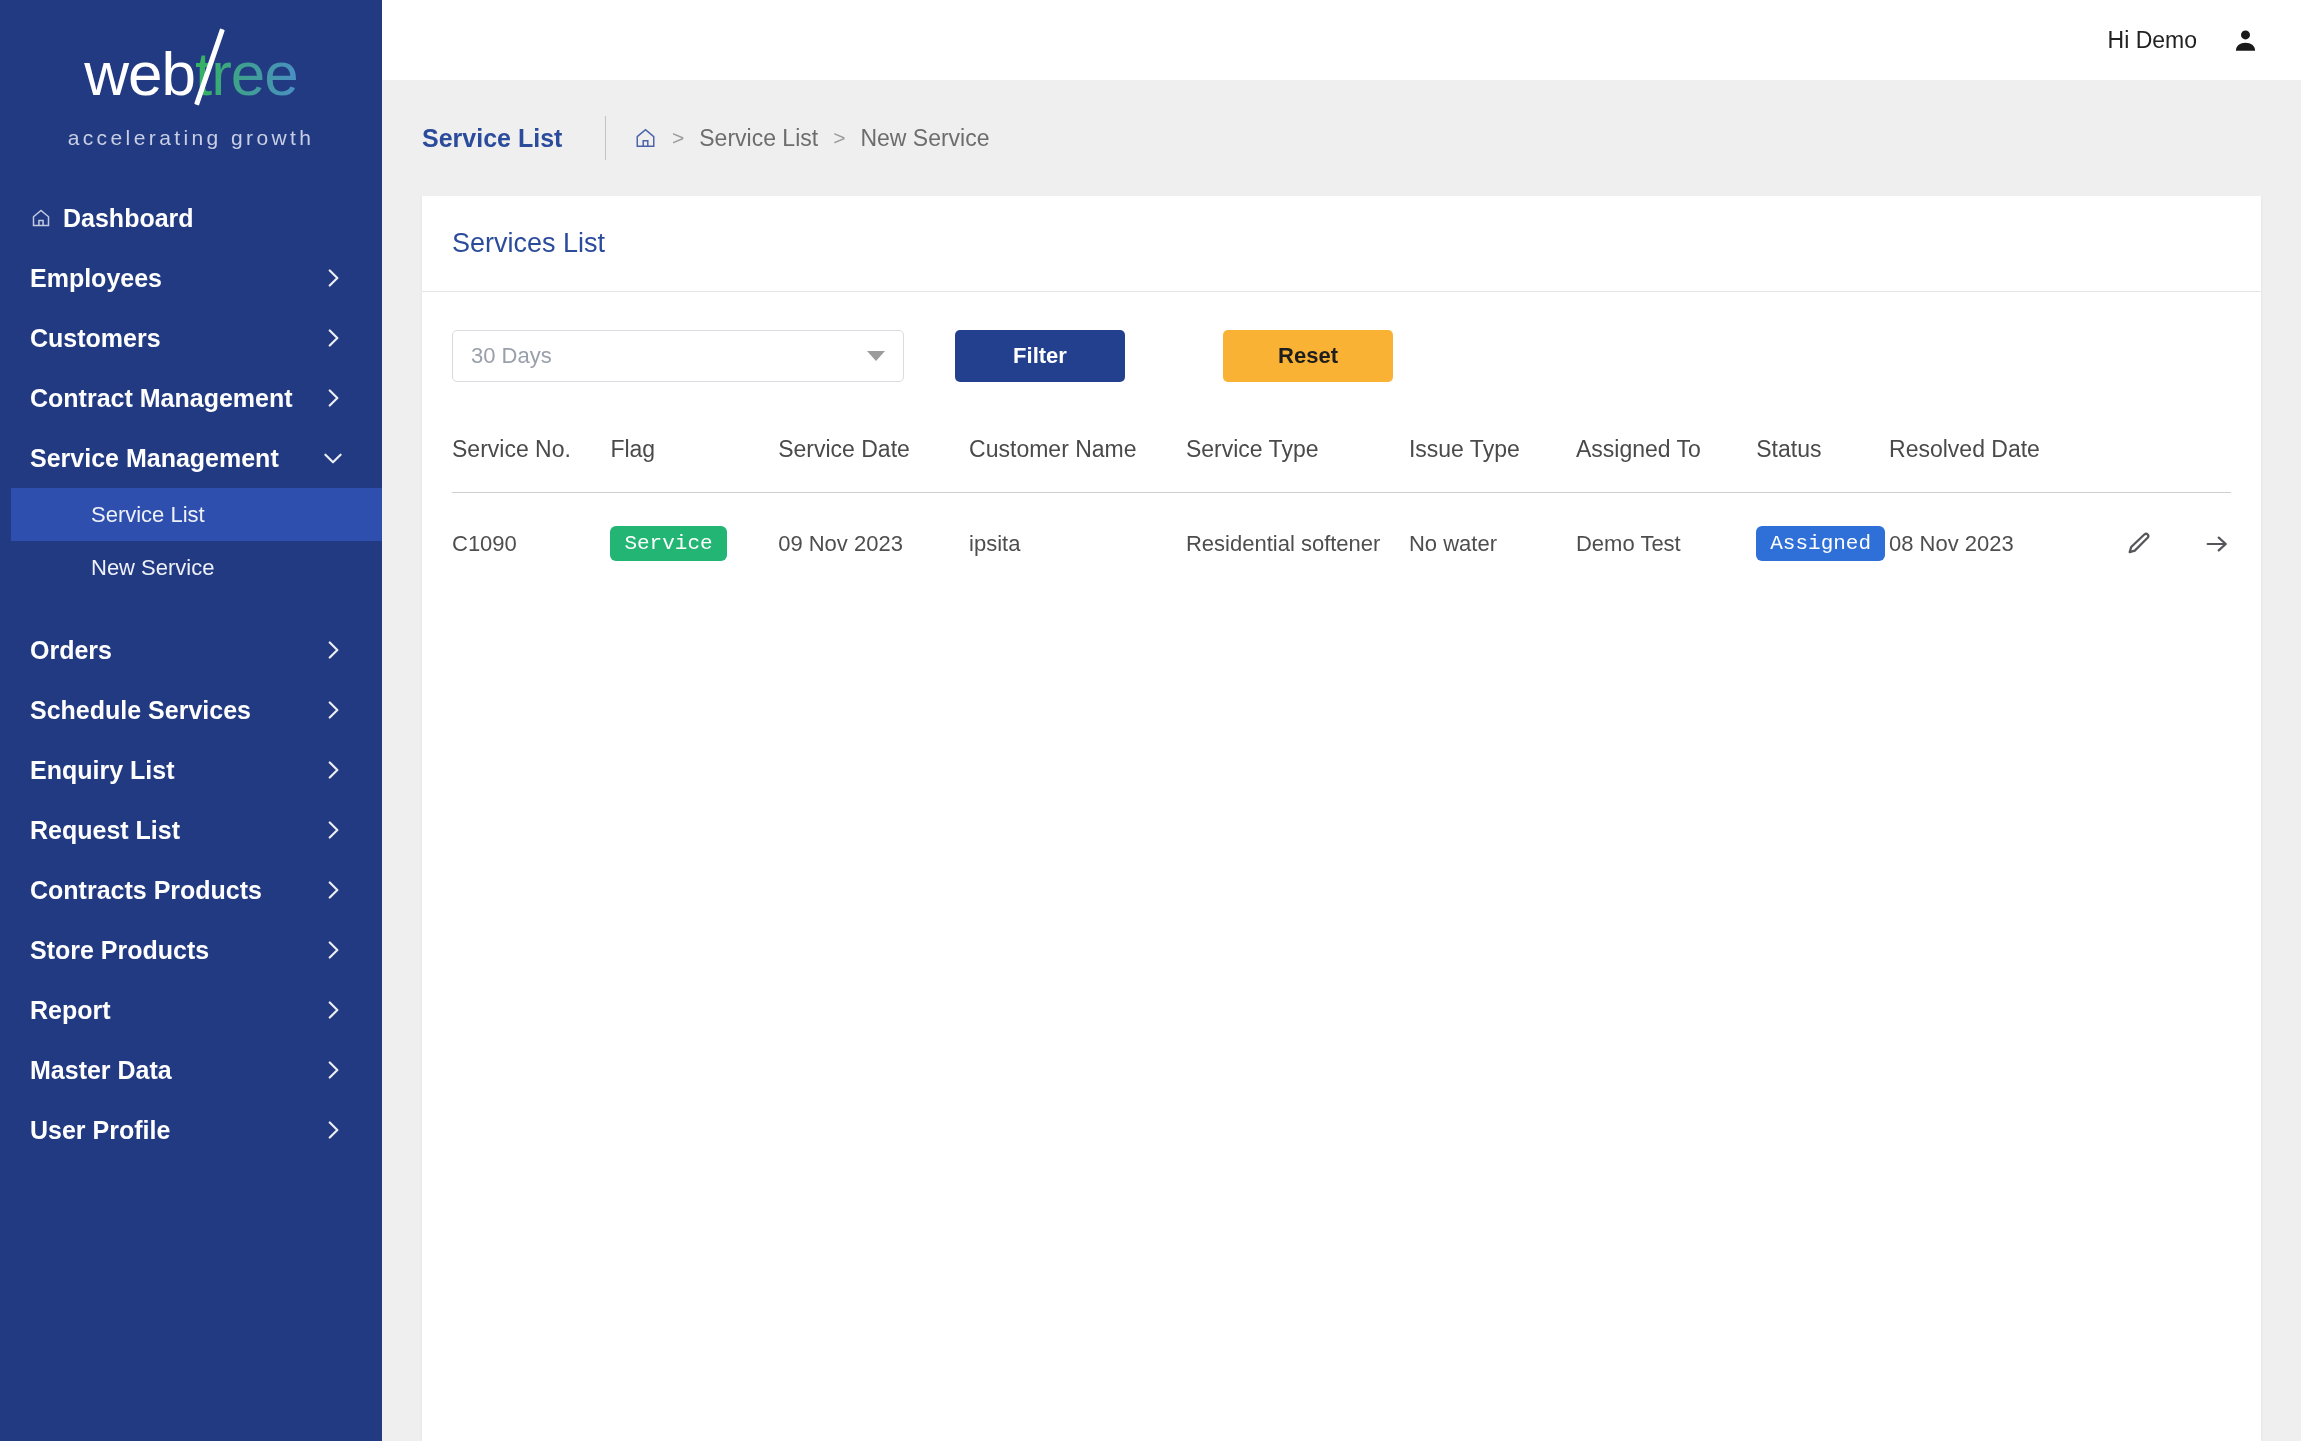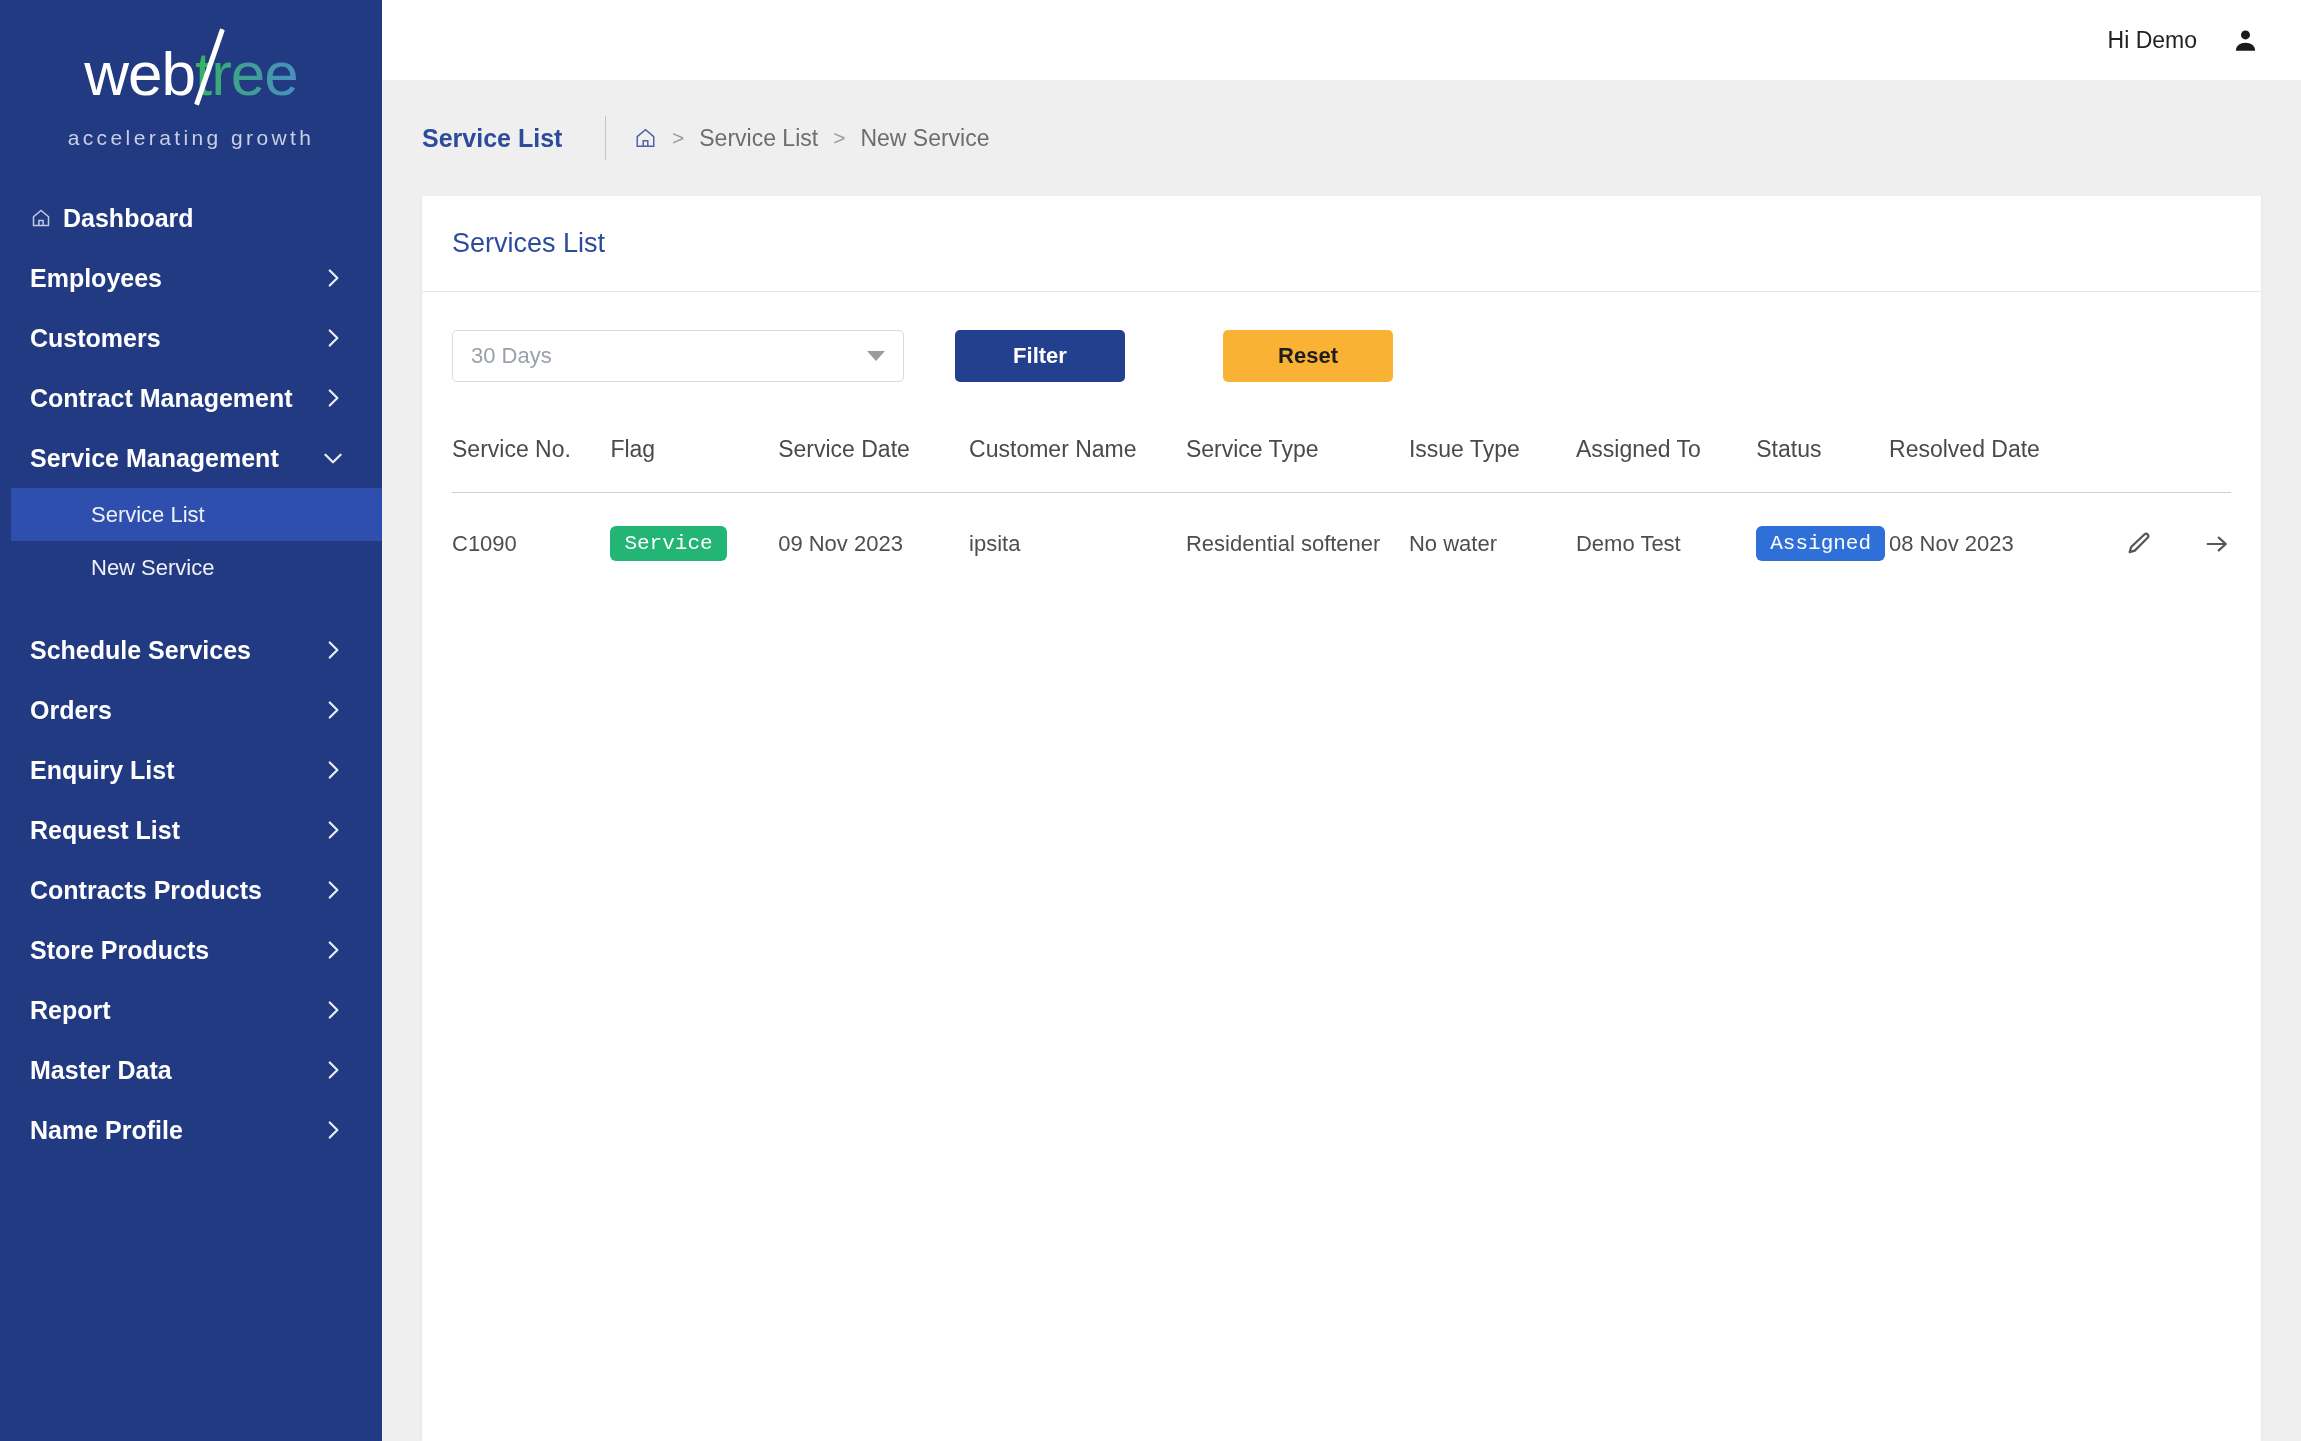--- a/index.html
+++ b/index.html
@@ -345,34 +345,34 @@
       <div class="sub-item active">
         <span>Service List</span>
       </div>
       <div class="sub-item">
         <span>New Service</span>
       </div>
 
       <div class="nav-gap"></div>
 
       <div class="nav-item">
+        <span class="label">Orders</span>
+        <svg class="chev" viewBox="0 0 24 24" fill="none" stroke="#ffffff" stroke-width="2" stroke-linecap="round" stroke-linejoin="round">
+            <path d="M9 5l7 7-7 7"></path>
+          </svg>
+      </div>
+
+      <div class="nav-item">
         <span class="label">Schedule Services</span>
         <svg class="chev" viewBox="0 0 24 24" fill="none" stroke="#ffffff" stroke-width="2" stroke-linecap="round" stroke-linejoin="round">
             <path d="M9 5l7 7-7 7"></path>
           </svg>
       </div>
 
       <div class="nav-item">
-        <span class="label">Orders</span>
-        <svg class="chev" viewBox="0 0 24 24" fill="none" stroke="#ffffff" stroke-width="2" stroke-linecap="round" stroke-linejoin="round">
-            <path d="M9 5l7 7-7 7"></path>
-          </svg>
-      </div>
-
-      <div class="nav-item">
         <span class="label">Enquiry List</span>
         <svg class="chev" viewBox="0 0 24 24" fill="none" stroke="#ffffff" stroke-width="2" stroke-linecap="round" stroke-linejoin="round">
             <path d="M9 5l7 7-7 7"></path>
           </svg>
       </div>
 
       <div class="nav-item">
         <span class="label">Request List</span>
         <svg class="chev" viewBox="0 0 24 24" fill="none" stroke="#ffffff" stroke-width="2" stroke-linecap="round" stroke-linejoin="round">
             <path d="M9 5l7 7-7 7"></path>
@@ -401,21 +401,21 @@
       </div>
 
       <div class="nav-item">
         <span class="label">Master Data</span>
         <svg class="chev" viewBox="0 0 24 24" fill="none" stroke="#ffffff" stroke-width="2" stroke-linecap="round" stroke-linejoin="round">
             <path d="M9 5l7 7-7 7"></path>
           </svg>
       </div>
 
       <div class="nav-item">
-        <span class="label">Name Profile</span>
+        <span class="label">User Profile</span>
         <svg class="chev" viewBox="0 0 24 24" fill="none" stroke="#ffffff" stroke-width="2" stroke-linecap="round" stroke-linejoin="round">
             <path d="M9 5l7 7-7 7"></path>
           </svg>
       </div>
 
     </nav>
   </aside>
 
   <section class="main">
 

